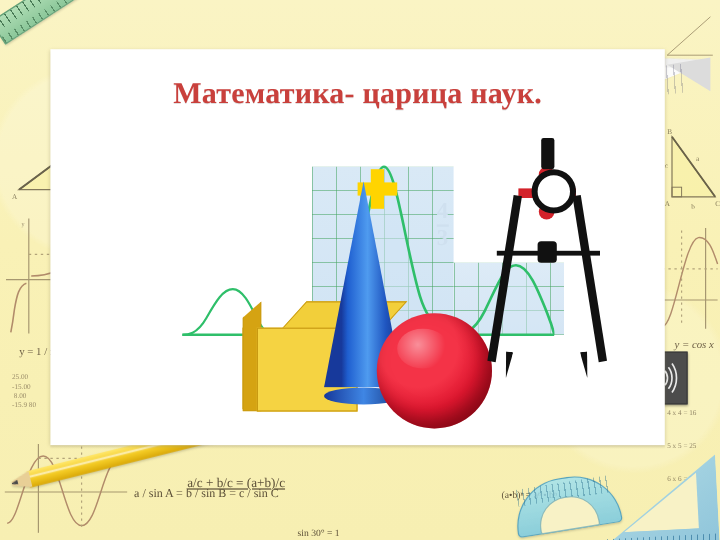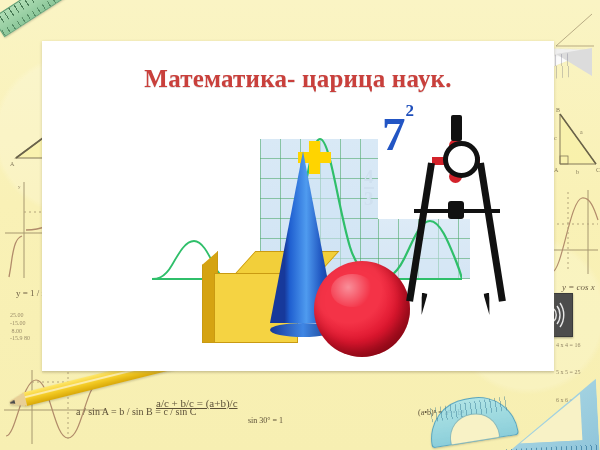--- a/index.html
+++ b/index.html
@@ -265,23 +265,23 @@
   <div class="margin-art" style="left:2px;top:368px;width:110px;height:78px;">
     <svg width="110" height="78">
       <line x1="2" y1="42" x2="104" y2="42" stroke="#8b7a59" stroke-width="1"></line>
       <line x1="30" y1="2" x2="30" y2="76" stroke="#8b7a59" stroke-width="1"></line>
       <path d="M4,68 C14,68 20,12 34,12 C48,12 52,70 66,70 C80,70 84,14 98,14" fill="none" stroke="#9a6a52" stroke-width="1.2"></path>
       <line x1="30" y1="14" x2="100" y2="14" stroke="#9b8a66" stroke-width="1" stroke-dasharray="2,3"></line>
       <line x1="66" y1="4" x2="66" y2="74" stroke="#9b8a66" stroke-width="1" stroke-dasharray="2,3"></line>
     </svg>
   </div>
 
-  <div class="lbl9" style="left:76px;top:406px;width:160px;color:#5c5038;font-size:10px;">a / sin A = b / sin B = c / sin C</div>
+  <div class="lbl9" style="left:92px;top:406px;width:160px;color:#5c5038;font-size:10px;text-align:center;">a / sin A = b / sin B = c / sin C</div>
   <div class="lbl9" style="left:156px;top:397px;font-size:11px;color:#5c5038;text-decoration:underline;">a/c + b/c = (a+b)/c</div>
-  <div class="lbl" style="left:248px;top:416px;font-size:8px;color:#5c5038;">sin 30° = 1</div>
+  <div class="lbl" style="left:248px;top:440px;font-size:8px;color:#5c5038;">sin 30° = 1</div>
   <div class="lbl" style="left:418px;top:408px;font-size:8px;color:#5c5038;">(a•b)ⁿ = aⁿ • bⁿ</div>
 
   <div class="margin-art" style="left:552px;top:6px;width:46px;height:46px;">
     <svg width="46" height="46">
       <line x1="4" y1="40" x2="40" y2="8" stroke="#8b7a59" stroke-width=".8"></line>
       <line x1="4" y1="40" x2="42" y2="40" stroke="#8b7a59" stroke-width=".8"></line>
     </svg>
   </div>
 
   <div class="margin-art" style="left:552px;top:106px;width:48px;height:68px;">
@@ -375,23 +375,20 @@
           <path d="M20,150 C24,150 32,150 40,136 C48,122 54,112 62,112 C70,112 76,124 82,136 C88,148 92,150 96,150" fill="none" stroke="#2fbf6a" stroke-width="1.8"></path>
           <line x1="20" y1="150" x2="330" y2="150" stroke="#2fbf6a" stroke-width="2"></line>
         </svg>
       </div>
 
       <div class="plus">
         <i class="h"></i>
         <i class="v"></i>
       </div>
 
-      <div class="seven">
-        <span>7</span><sup>2</sup>
-      </div>
 
       <div class="frac">
         <div>4</div>
         <div class="bar"></div>
         <div>3</div>
       </div>
 
       <div class="divide">
         <div class="dot t"></div>
         <div class="bar"></div>

